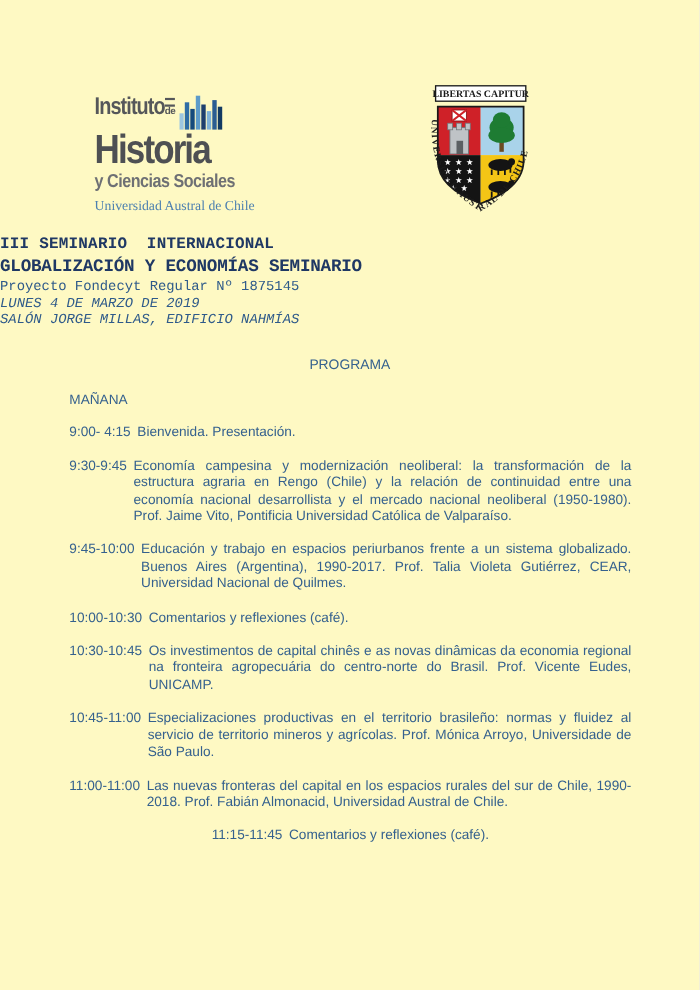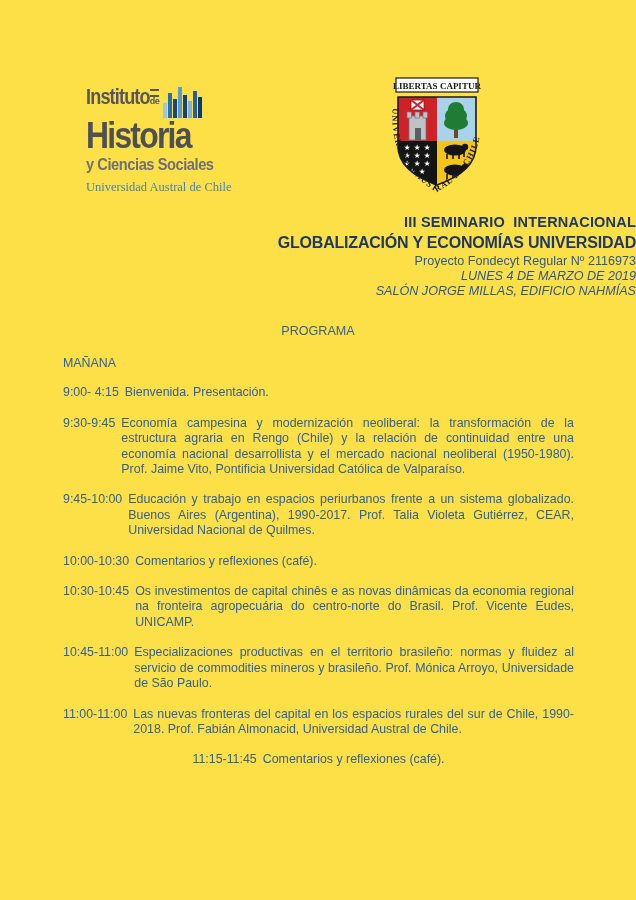--- a/index.html
+++ b/index.html
@@ -1,19 +1,19 @@
 <!DOCTYPE html>
 <html><head>
 <meta charset="utf-8">
 <style>
   html,body{margin:0;padding:0;background:#e8e8e8;}
   .page{
     position:relative;
     width:636px;height:900px;
-    background:#fde047;
+    background:#fef9c3;
     margin:0 auto;
     font-family:"Liberation Sans", sans-serif;
     overflow:hidden;
   }
   
   .inst-logo{position:absolute;left:86px;top:86px;width:160px;color:#55575a;}
   .inst-row1{display:flex;align-items:flex-start;height:32px;}
   .inst-top{font-weight:bold;font-size:22px;letter-spacing:-1px;
     transform:scaleX(0.82);transform-origin:left top;line-height:1;}
   .inst-lig{display:flex;flex-direction:column;justify-content:flex-start;
@@ -25,21 +25,21 @@
   .inst-historia{font-weight:bold;font-size:37px;letter-spacing:-2px;line-height:0.9;
     transform:scaleX(0.86);transform-origin:left top;color:#4e5053;margin-top:1px;}
   .inst-ciencias{font-weight:bold;font-size:17px;letter-spacing:-0.5px;line-height:1.15;
     transform:scaleX(0.86);transform-origin:left top;color:#6e7074;margin-top:3px;}
   .inst-uach{font-family:"Liberation Serif", serif;font-size:12.5px;color:#4d80b0;
     margin-top:5px;letter-spacing:0px;}
   
   .crest{position:absolute;left:381px;top:76px;width:112px;height:128px;}
   
   .content{padding-top:213px;}
-  .hdr{ text-align:right;color:#1f3864;white-space:pre-wrap;}
+  .hdr{ text-align:left;color:#1f3864;white-space:pre-wrap;font-family:Liberation Mono, monospace;}
   .hdr-t1{font-weight:bold;font-size:14.5px;line-height:19px;letter-spacing:0.2px;}
   .hdr-t2{font-weight:bold;font-size:16px;line-height:21px;letter-spacing:-0.2px;}
   .hdr-sub{font-size:12.6px;line-height:16px;color:#2e5a8a;}
   .hdr-it{font-style:italic;font-size:12.6px;line-height:15px;color:#2e5a8a;}
   .programa{ text-align:center;color:#35618e;font-size:12.6px;margin-top:25px;}
   
   .bodytxt{width:511px;margin:0 0 0 63px;color:#35618e;font-size:12.4px;line-height:15.4px;}
   .section{margin-top:18px;}
   .entries{margin-top:14px;}
   .entry{display:flex;margin-bottom:15px;}
@@ -143,22 +143,22 @@
       <path d="M17,21 H95 V70 Q95,95 56,109 Q17,95 17,70 Z" fill="none" stroke="#1a1a1a" stroke-width="1.6"></path>
 
       <text font-family="Liberation Serif, serif" font-size="8.5" font-weight="bold" fill="#1a1a1a" letter-spacing="1">
         <textPath href="#ringPath" startOffset="2">UNIVERSIDAD AUSTRAL DE CHILE</textPath>
       </text>
     </svg>
   </div>
 
   <div class="content">
     <div class="hdr hdr-t1">III SEMINARIO  INTERNACIONAL</div>
-    <div class="hdr hdr-t2">GLOBALIZACIÓN Y ECONOMÍAS UNIVERSIDAD</div>
-    <div class="hdr hdr-sub">Proyecto Fondecyt Regular Nº 2116973</div>
+    <div class="hdr hdr-t2">GLOBALIZACIÓN Y ECONOMÍAS SEMINARIO</div>
+    <div class="hdr hdr-sub">Proyecto Fondecyt Regular Nº 1875145</div>
     <div class="hdr hdr-it">LUNES 4 DE MARZO DE 2019</div>
     <div class="hdr hdr-it">SALÓN JORGE MILLAS, EDIFICIO NAHMÍAS</div>
 
     <div class="programa">PROGRAMA</div>
 
     <div class="bodytxt">
       <div class="section">MAÑANA</div>
 
       <div class="entries">
         <div class="entry">
@@ -176,21 +176,21 @@
         <div class="entry">
           <span class="entry-time">10:00-10:30</span>
           <span class="entry-text">Comentarios y reflexiones (café).</span>
         </div>
         <div class="entry">
           <span class="entry-time">10:30-10:45</span>
           <span class="entry-text">Os investimentos de capital chinês e as novas dinâmicas da economia regional na fronteira agropecuária do centro-norte do Brasil. Prof. Vicente Eudes, UNICAMP.</span>
         </div>
         <div class="entry">
           <span class="entry-time">10:45-11:00</span>
-          <span class="entry-text">Especializaciones productivas en el territorio brasileño: normas y fluidez al servicio de commodities mineros y brasileño. Prof. Mónica Arroyo, Universidade de São Paulo.</span>
+          <span class="entry-text">Especializaciones productivas en el territorio brasileño: normas y fluidez al servicio de territorio mineros y agrícolas. Prof. Mónica Arroyo, Universidade de São Paulo.</span>
         </div>
         <div class="entry">
           <span class="entry-time">11:00-11:00</span>
           <span class="entry-text">Las nuevas fronteras del capital en los espacios rurales del sur de Chile, 1990-2018. Prof. Fabián Almonacid, Universidad Austral de Chile.</span>
         </div>
         <div class="entry">
           <span class="entry-time">11:15-11:45</span>
           <span class="entry-text">Comentarios y reflexiones (café).</span>
         </div>
       </div>

